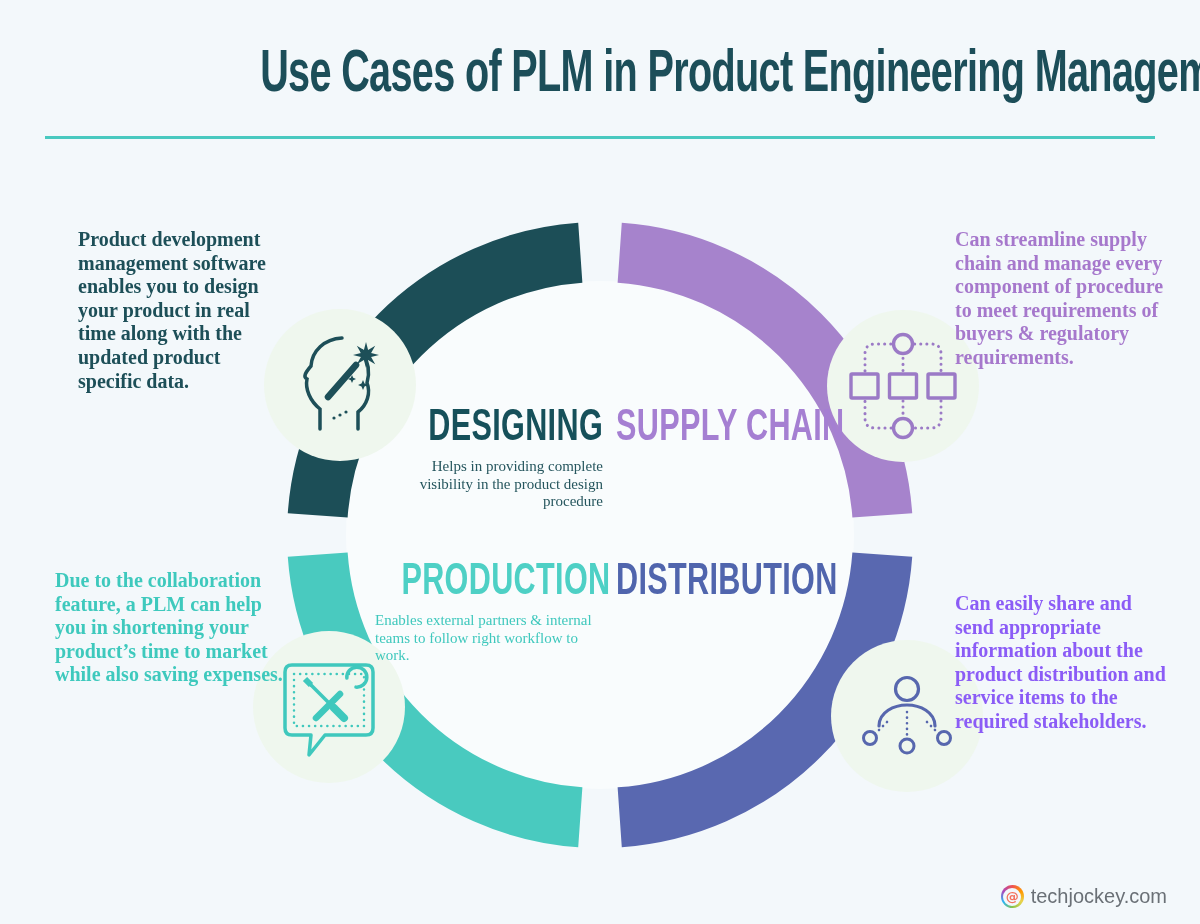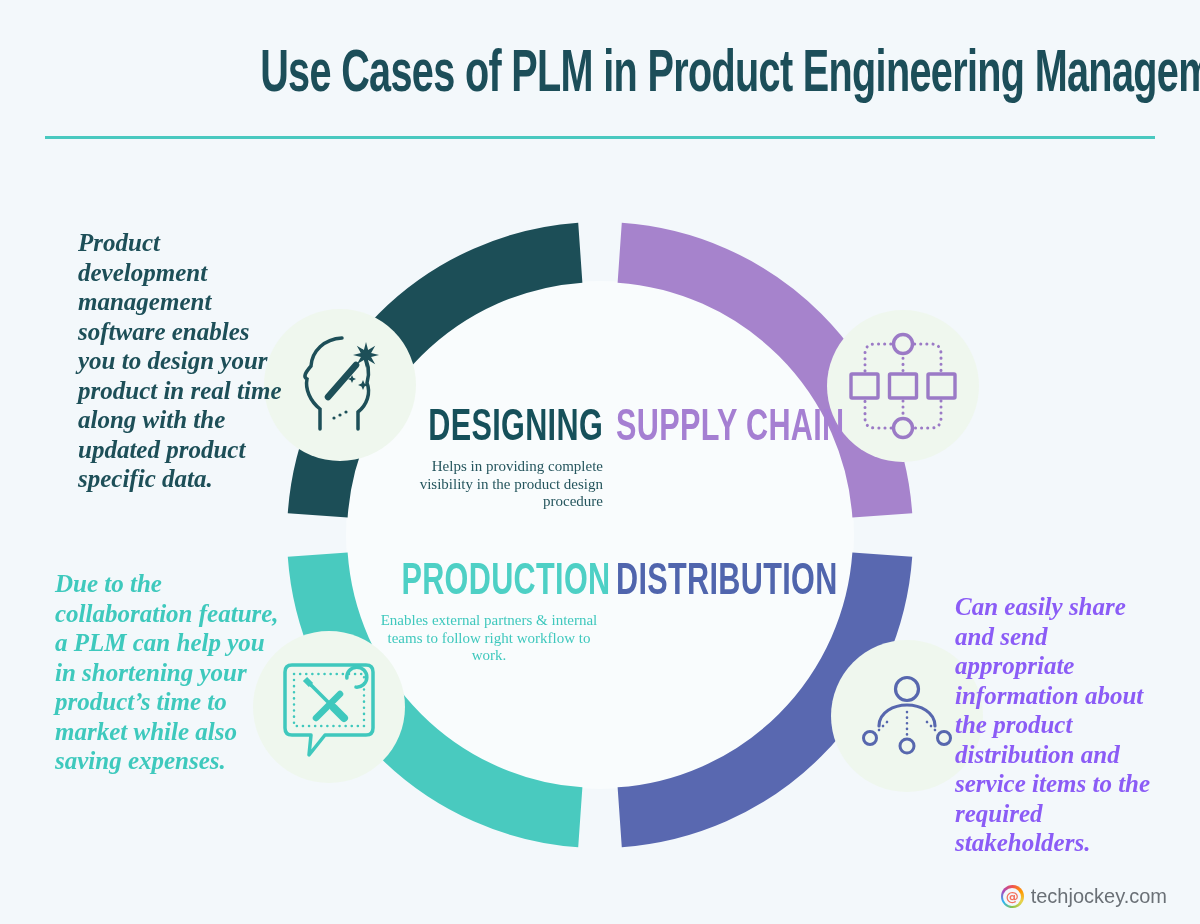--- a/index.html
+++ b/index.html
@@ -26,30 +26,30 @@
     font-size:45px; line-height:1; letter-spacing:0.5px;
     display:inline-block; transform:scaleX(0.68); white-space:nowrap;
   }
   .qdesc{font-size:15px; line-height:1.17; margin-top:11px;}
   .q-designing{right:597px; top:402px; width:300px; text-align:right;}
   .q-designing .qlabel{color:#16505a; transform-origin:right center;}
   .q-designing .qdesc{color:#26565e; width:228px; margin-left:auto;}
   .q-supply{left:616px; top:402px; width:300px; text-align:left;}
   .q-supply .qlabel{color:#a57fd2; transform-origin:left center;}
   .q-supply .qdesc{color:#9a6ec2; white-space:pre-line;}
-  .q-production{right:597px; top:556px; width:300px; text-align:center;}
+  .q-production{right:597px; top:556px; width:300px; text-align:left;}
   .q-production .qlabel{color:#4ed0c5; transform-origin:right center;}
   .q-production .qdesc{color:#3fc8bd; width:228px; margin-left:auto;}
   .q-distribution{left:616px; top:556px; width:300px; text-align:left;}
   .q-distribution .qlabel{color:#5065ad; transform-origin:left center;}
   .q-distribution .qdesc{color:#4d5fa9; width:230px;}
   
   .note{
     position:absolute; z-index:2; font-weight:700;
-    font-size:25px; line-height:1.18;font-style:italic;
+    font-size:20px; line-height:1.18;
   }
   .note-designing{left:78px; top:228px; width:208px; color:#1d4f58;}
   .note-supply{left:955px; top:228px; width:215px; color:#a678cc;}
   .note-production{left:55px; top:552px; width:228px; color:#3ec9bd;margin-top:17px;}
   .note-distribution{left:955px; top:552px; width:215px; color:#8b5cf6;margin-top:40px;}
   
   .brand{
     position:absolute; right:33px; bottom:16px; z-index:2;
     display:flex; align-items:center; gap:7px;
     font-family:"Liberation Sans", sans-serif; font-size:20px; color:#6a7076;
@@ -140,20 +140,21 @@
   </div>
   <div class="qblock q-production">
     <span class="qlabel">PRODUCTION</span>
     <div class="qdesc">Enables external partners &amp; internal teams to follow right workflow to work.</div>
   </div>
   <div class="qblock q-distribution">
     <span class="qlabel">DISTRIBUTION</span>
   </div>
 
   <div class="note note-designing">Product development management software enables you to design your product in real time along with the updated product specific data.</div>
+  <div class="note note-supply">Can streamline supply chain and manage every component of procedure to meet requirements of buyers &amp; regulatory requirements.</div>
   <div class="note note-production">Due to the collaboration feature, a PLM can help you in shortening your product’s time to market while also saving expenses.</div>
   <div class="note note-distribution">Can easily share and send appropriate information about the product distribution and service items to the required stakeholders.</div>
 
   <div class="brand">
     <span class="tj-logo">
       <span class="tj-ring"></span>
       <span class="tj-at">@</span>
     </span>
     <span>techjockey.com</span>
   </div>

